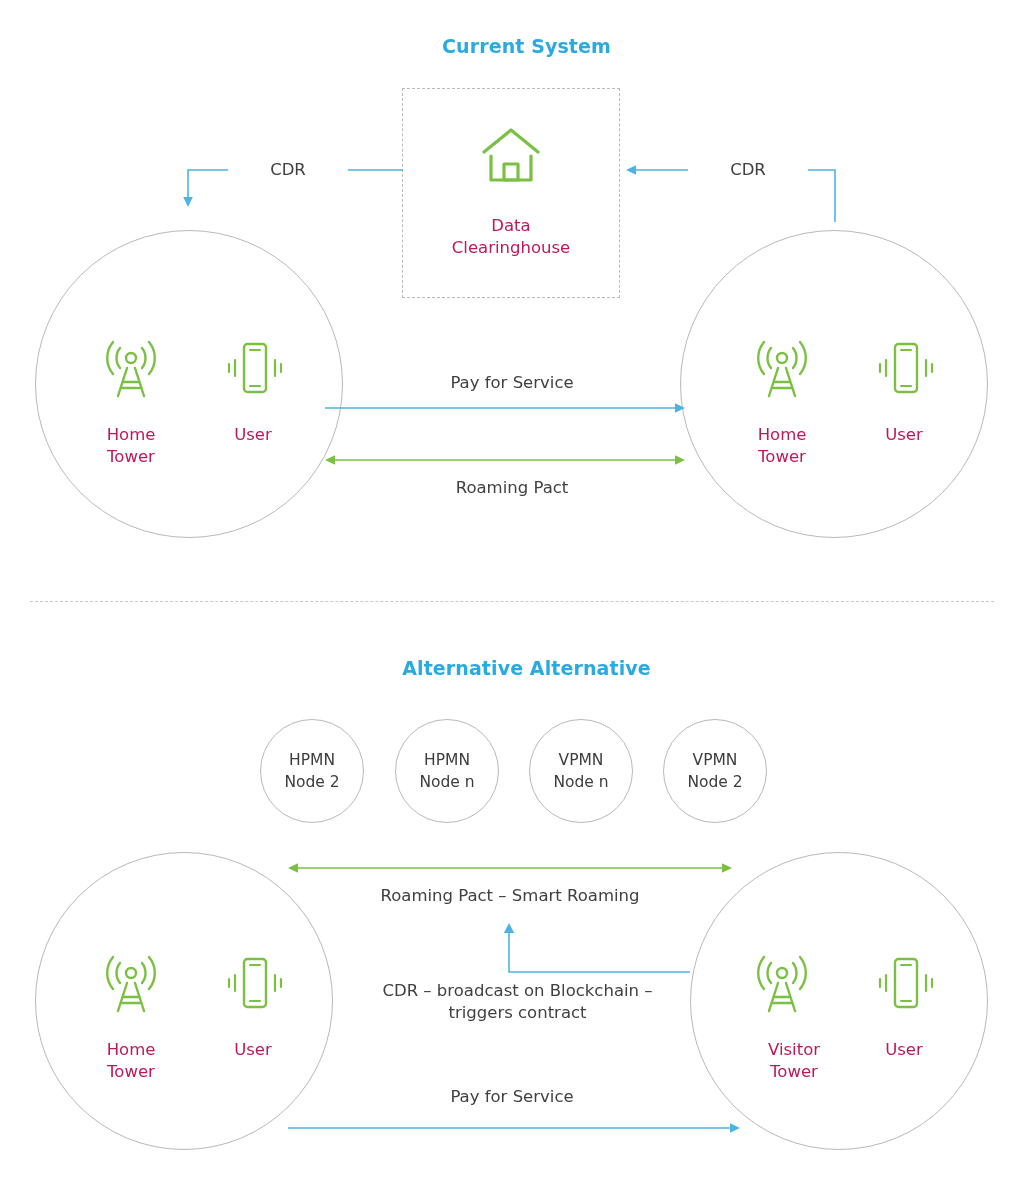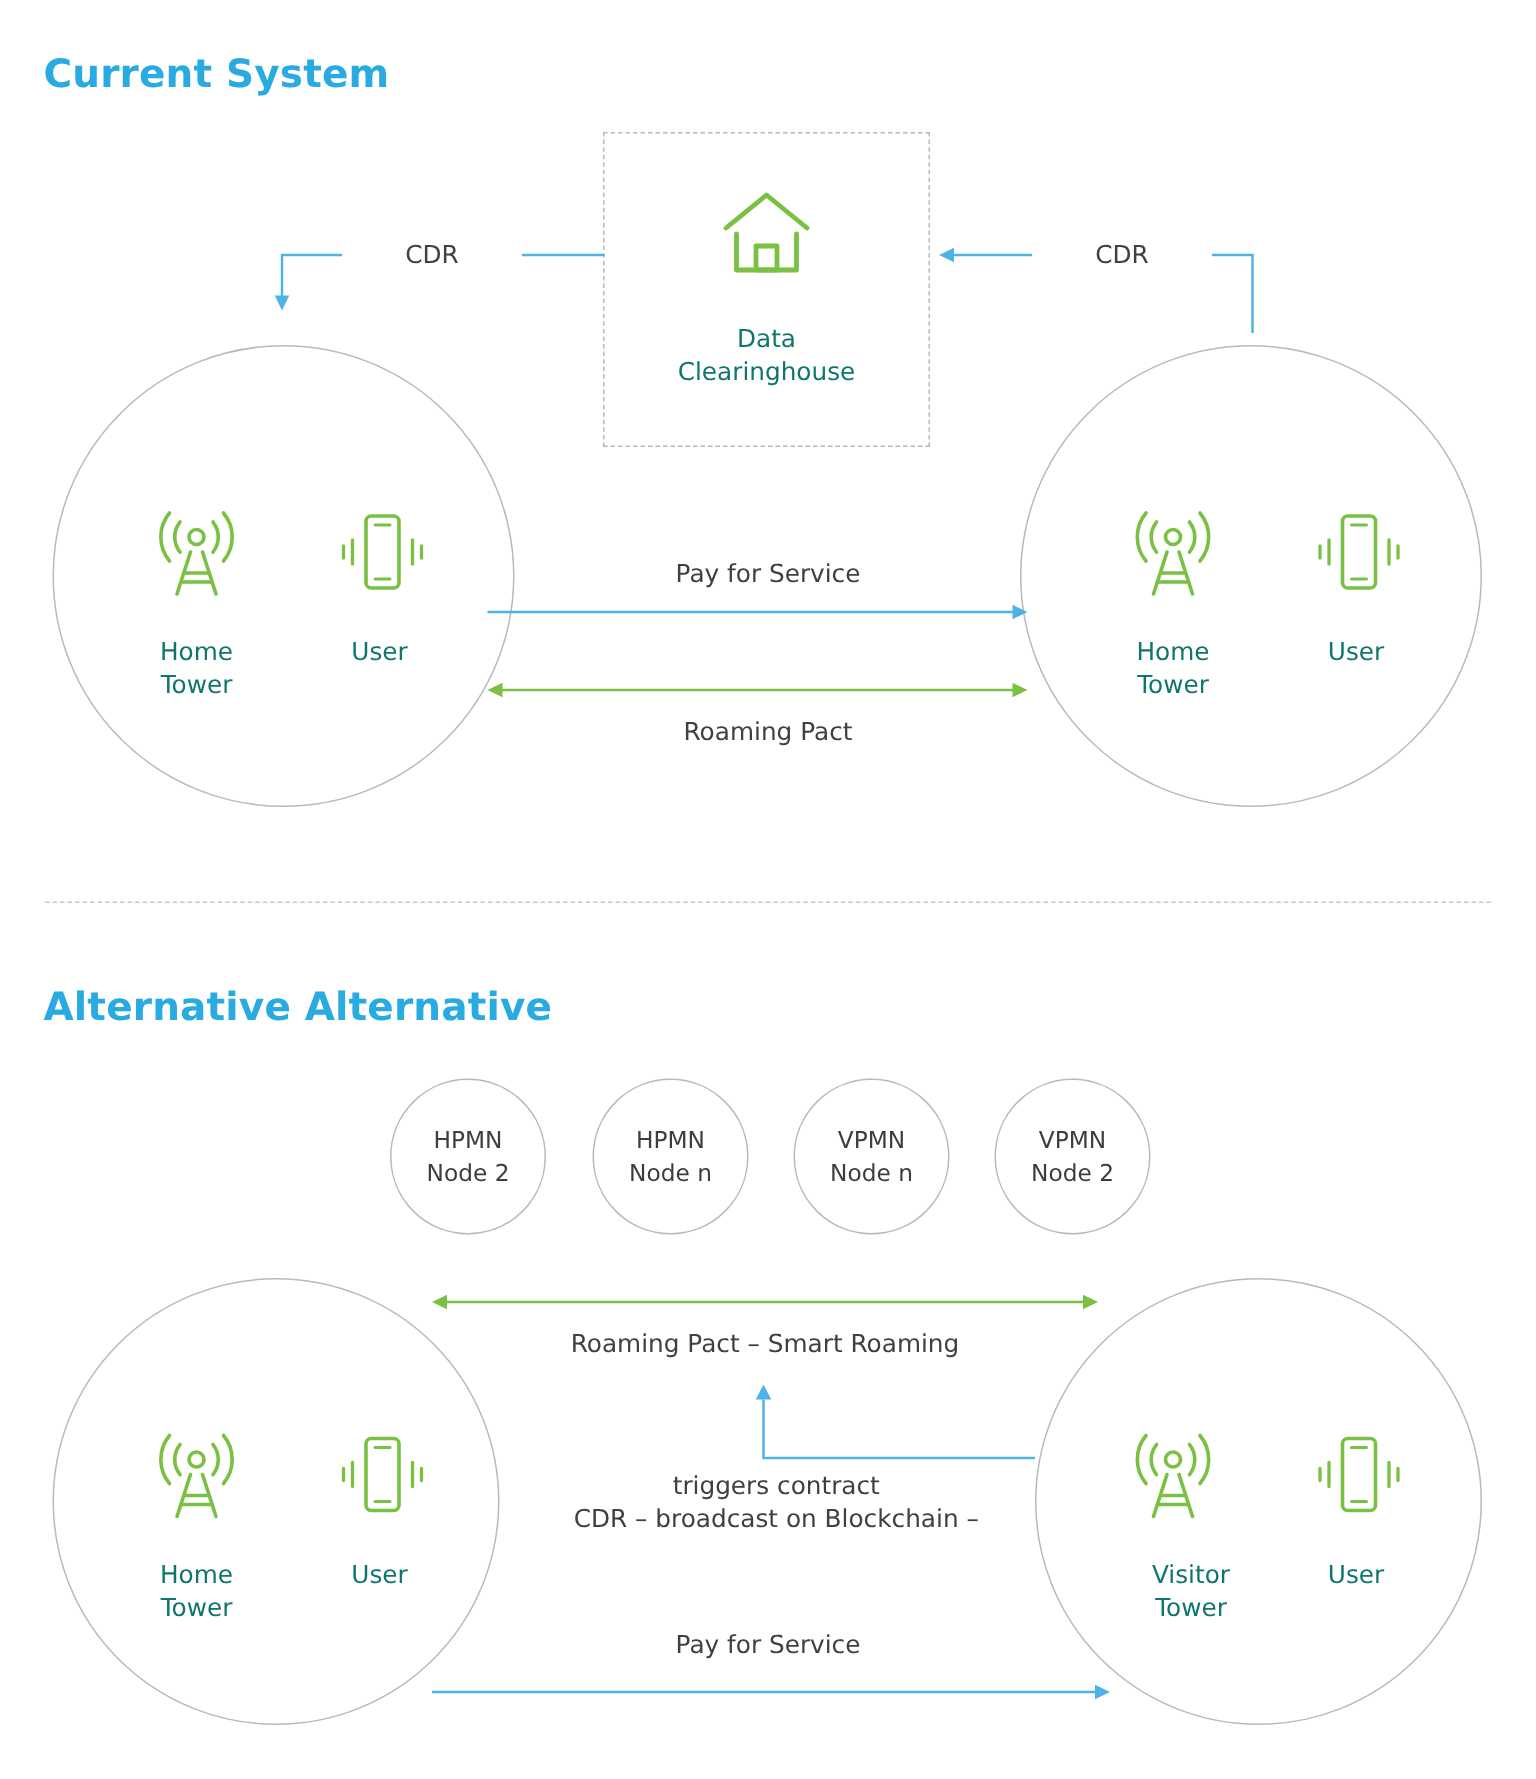--- a/index.html
+++ b/index.html
@@ -10,39 +10,40 @@
   body {
     width: 1024px; height: 1186px;
     position: relative;
     font-family: "DejaVu Sans", "Liberation Sans", sans-serif;
     color: #3d3d3d;
     overflow: hidden;
   }
   .abs { position: absolute; }
   .title {
     width: 100%;
+    text-align: center;
     color: #29abe2;
     font-weight: bold;
-    font-size: 26px;
+    font-size: 19px;
     letter-spacing: 0.1px;
     padding-left: 29px;
   }
   .circle {
     border: 1px solid #b9b9b9;
     border-radius: 50%;
     background: transparent;
   }
   .dashed-box {
     border: 1px dashed #b9b9b9;
     background: transparent;
   }
   .label {
     text-align: center;
     font-size: 16.5px;
-    color: #0f766e;
+    color: #be185d;
     line-height: 22px;
   }
   .node-label {
     text-align: center;
     font-size: 15.5px;
     color: #3d3d3d;
     line-height: 22px;
   }
   .divider {
     border-top: 1px dashed #c8c8c8;
@@ -206,22 +207,22 @@
 </div>
 <div class="abs arrow-label" style="left:330px; top:885px; width:360px;">Roaming Pact – Smart Roaming</div>
 
 <div class="abs" style="left:500px; top:915px; width:190px; height:65px;">
   <svg width="190" height="65" viewBox="0 0 190 65">
     <path d="M9 18 L9 57 L190 57" fill="none" stroke="#4cb3e4" stroke-width="1.6"></path>
     <path d="M9 8 L3.8 18 L14.2 18 Z" fill="#4cb3e4"></path>
   </svg>
 </div>
 <div class="abs arrow-label" style="left:345px; top:980px; width:345px;">
+  <div>CDR – broadcast on Blockchain –</div>
   <div>triggers contract</div>
-  <div>CDR – broadcast on Blockchain –</div>
 </div>
 
 <div class="abs" style="left:100px; top:955px; width:62px; height:58px;">
   <svg width="62" height="58" viewBox="0 0 62 58">
     <circle cx="31" cy="18" r="5" fill="none" stroke="#7ac043" stroke-width="2.4"></circle>
     <path d="M20 8 A16 16 0 0 0 20 28" fill="none" stroke="#7ac043" stroke-width="2.4" stroke-linecap="round"></path>
     <path d="M42 8 A16 16 0 0 1 42 28" fill="none" stroke="#7ac043" stroke-width="2.4" stroke-linecap="round"></path>
     <path d="M13 2 A25 25 0 0 0 13 34" fill="none" stroke="#7ac043" stroke-width="2.4" stroke-linecap="round"></path>
     <path d="M49 2 A25 25 0 0 1 49 34" fill="none" stroke="#7ac043" stroke-width="2.4" stroke-linecap="round"></path>
     <path d="M27 28 L18 56 M35 28 L44 56" fill="none" stroke="#7ac043" stroke-width="2.4" stroke-linecap="round"></path>

